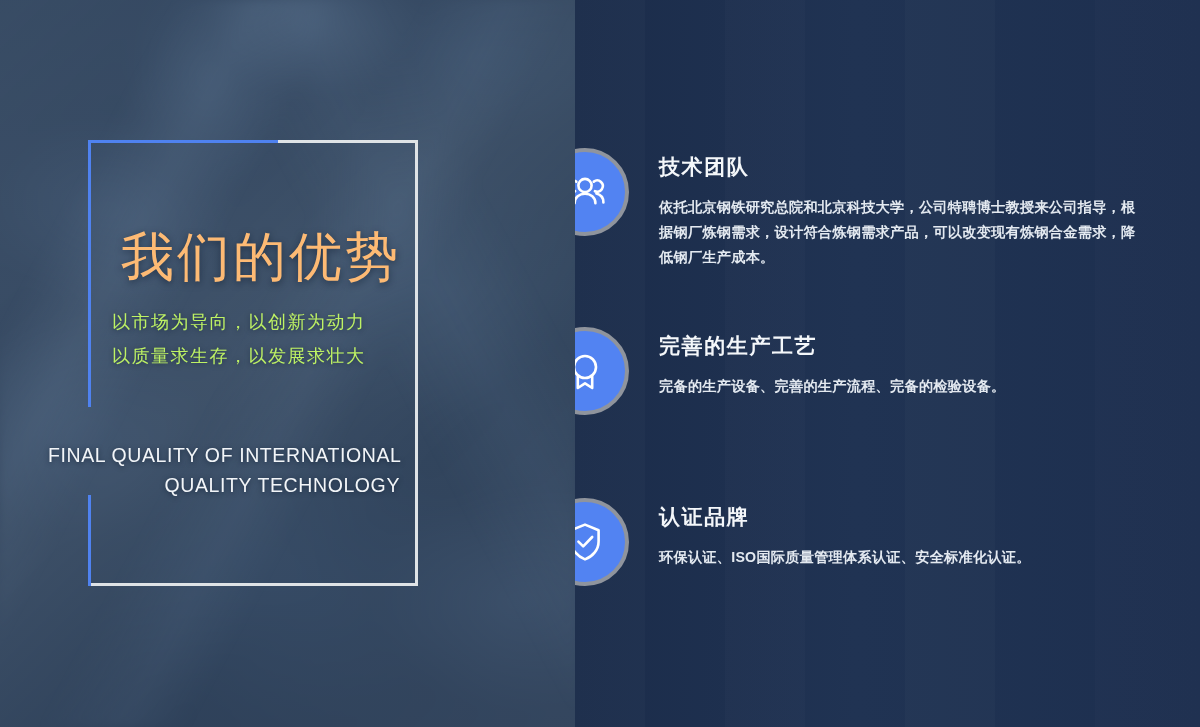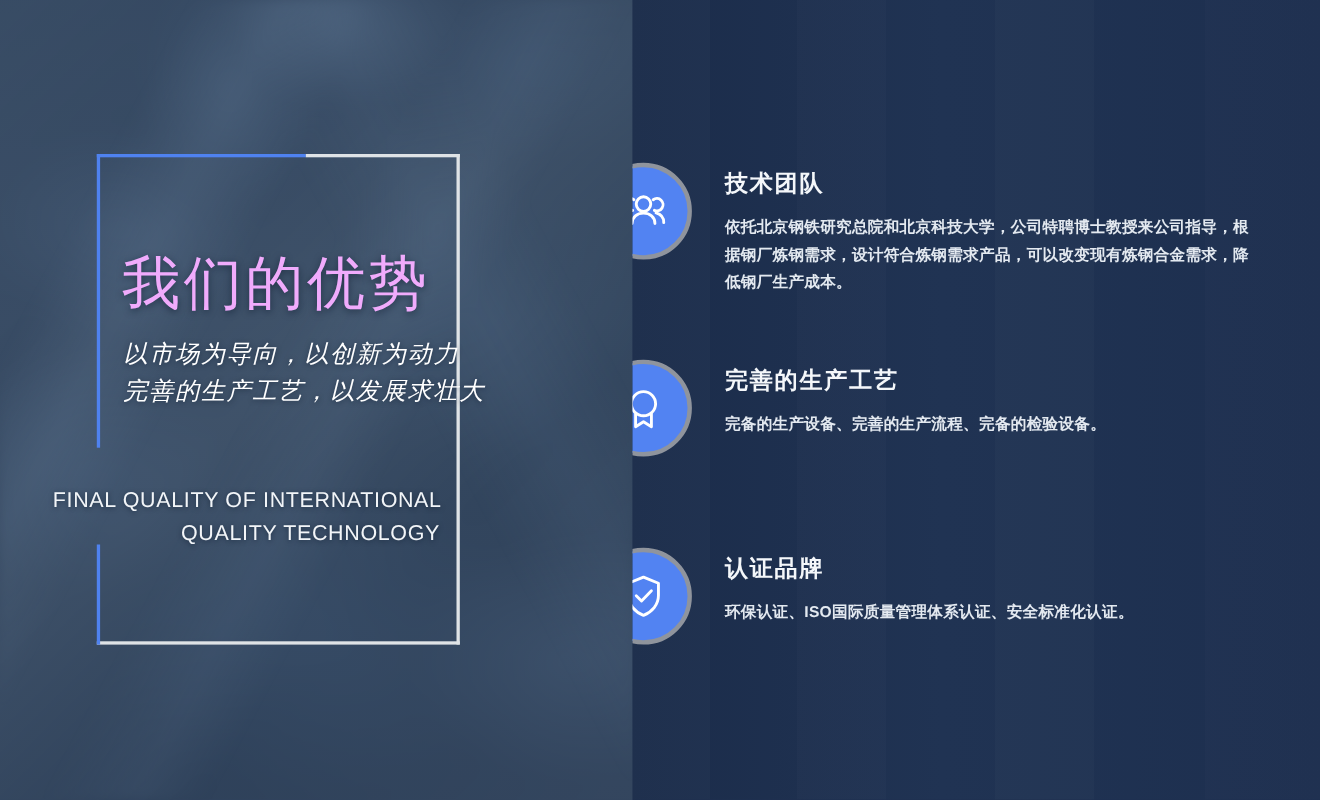--- a/index.html
+++ b/index.html
@@ -89,41 +89,40 @@
   .edge-right     { right:0;   top:0;    width:3px;   height:446px; background:#dfe3e6; }
   
   .edge-bottom    { left:0;    bottom:0; width:330px; height:3px; background:#dfe3e6; }
   
   .edge-left-top  { left:0;    top:0;    width:3px;   height:267px; background:#4f82f0; }
   .edge-left-bot  { left:0;    top:355px;width:3px;   height:91px;  background:#4f82f0; }
 
   
   .headline {
     position:absolute;
-    left:111px; top:222px;
+    left:121px; top:222px;
     font-size:53px;
     font-weight:400;
     letter-spacing:3px;
-    color:#f0abfc;
+    color:#fdba74;
     text-shadow:0 2px 7px rgba(10,22,40,.55);
     white-space:nowrap;
   }
   .tagline {
     position:absolute;
     left:112px; top:305px;
     width:320px;
   }
   .tagline-line {
-    font-size:22px;
+    font-size:18px;
     line-height:34px;
     letter-spacing:1.5px;
-    color:#ffffff;
+    color:#bef264;
     text-shadow:0 1px 5px rgba(10,22,40,.5);
     white-space:nowrap;
-    font-style:italic;
   }
   .eng-block {
     position:absolute;
     left:0; top:440px;
     width:400px;
     text-align:right;
   }
   .eng-line {
     font-size:19.5px;
     line-height:30px;
@@ -201,21 +200,21 @@
       <span class="frame-edge edge-right"></span>
       <span class="frame-edge edge-bottom"></span>
       <span class="frame-edge edge-left-top"></span>
       <span class="frame-edge edge-left-bot"></span>
     </div>
 
     <h1 class="headline">我们的优势</h1>
 
     <div class="tagline">
       <div class="tagline-line">以市场为导向，以创新为动力</div>
-      <div class="tagline-line">完善的生产工艺，以发展求壮大</div>
+      <div class="tagline-line">以质量求生存，以发展求壮大</div>
     </div>
 
     <div class="eng-block">
       <div class="eng-line">FINAL QUALITY OF INTERNATIONAL</div>
       <div class="eng-line">QUALITY TECHNOLOGY</div>
     </div>
   </div>
 
   <div class="right-panel">
     <div class="features">

